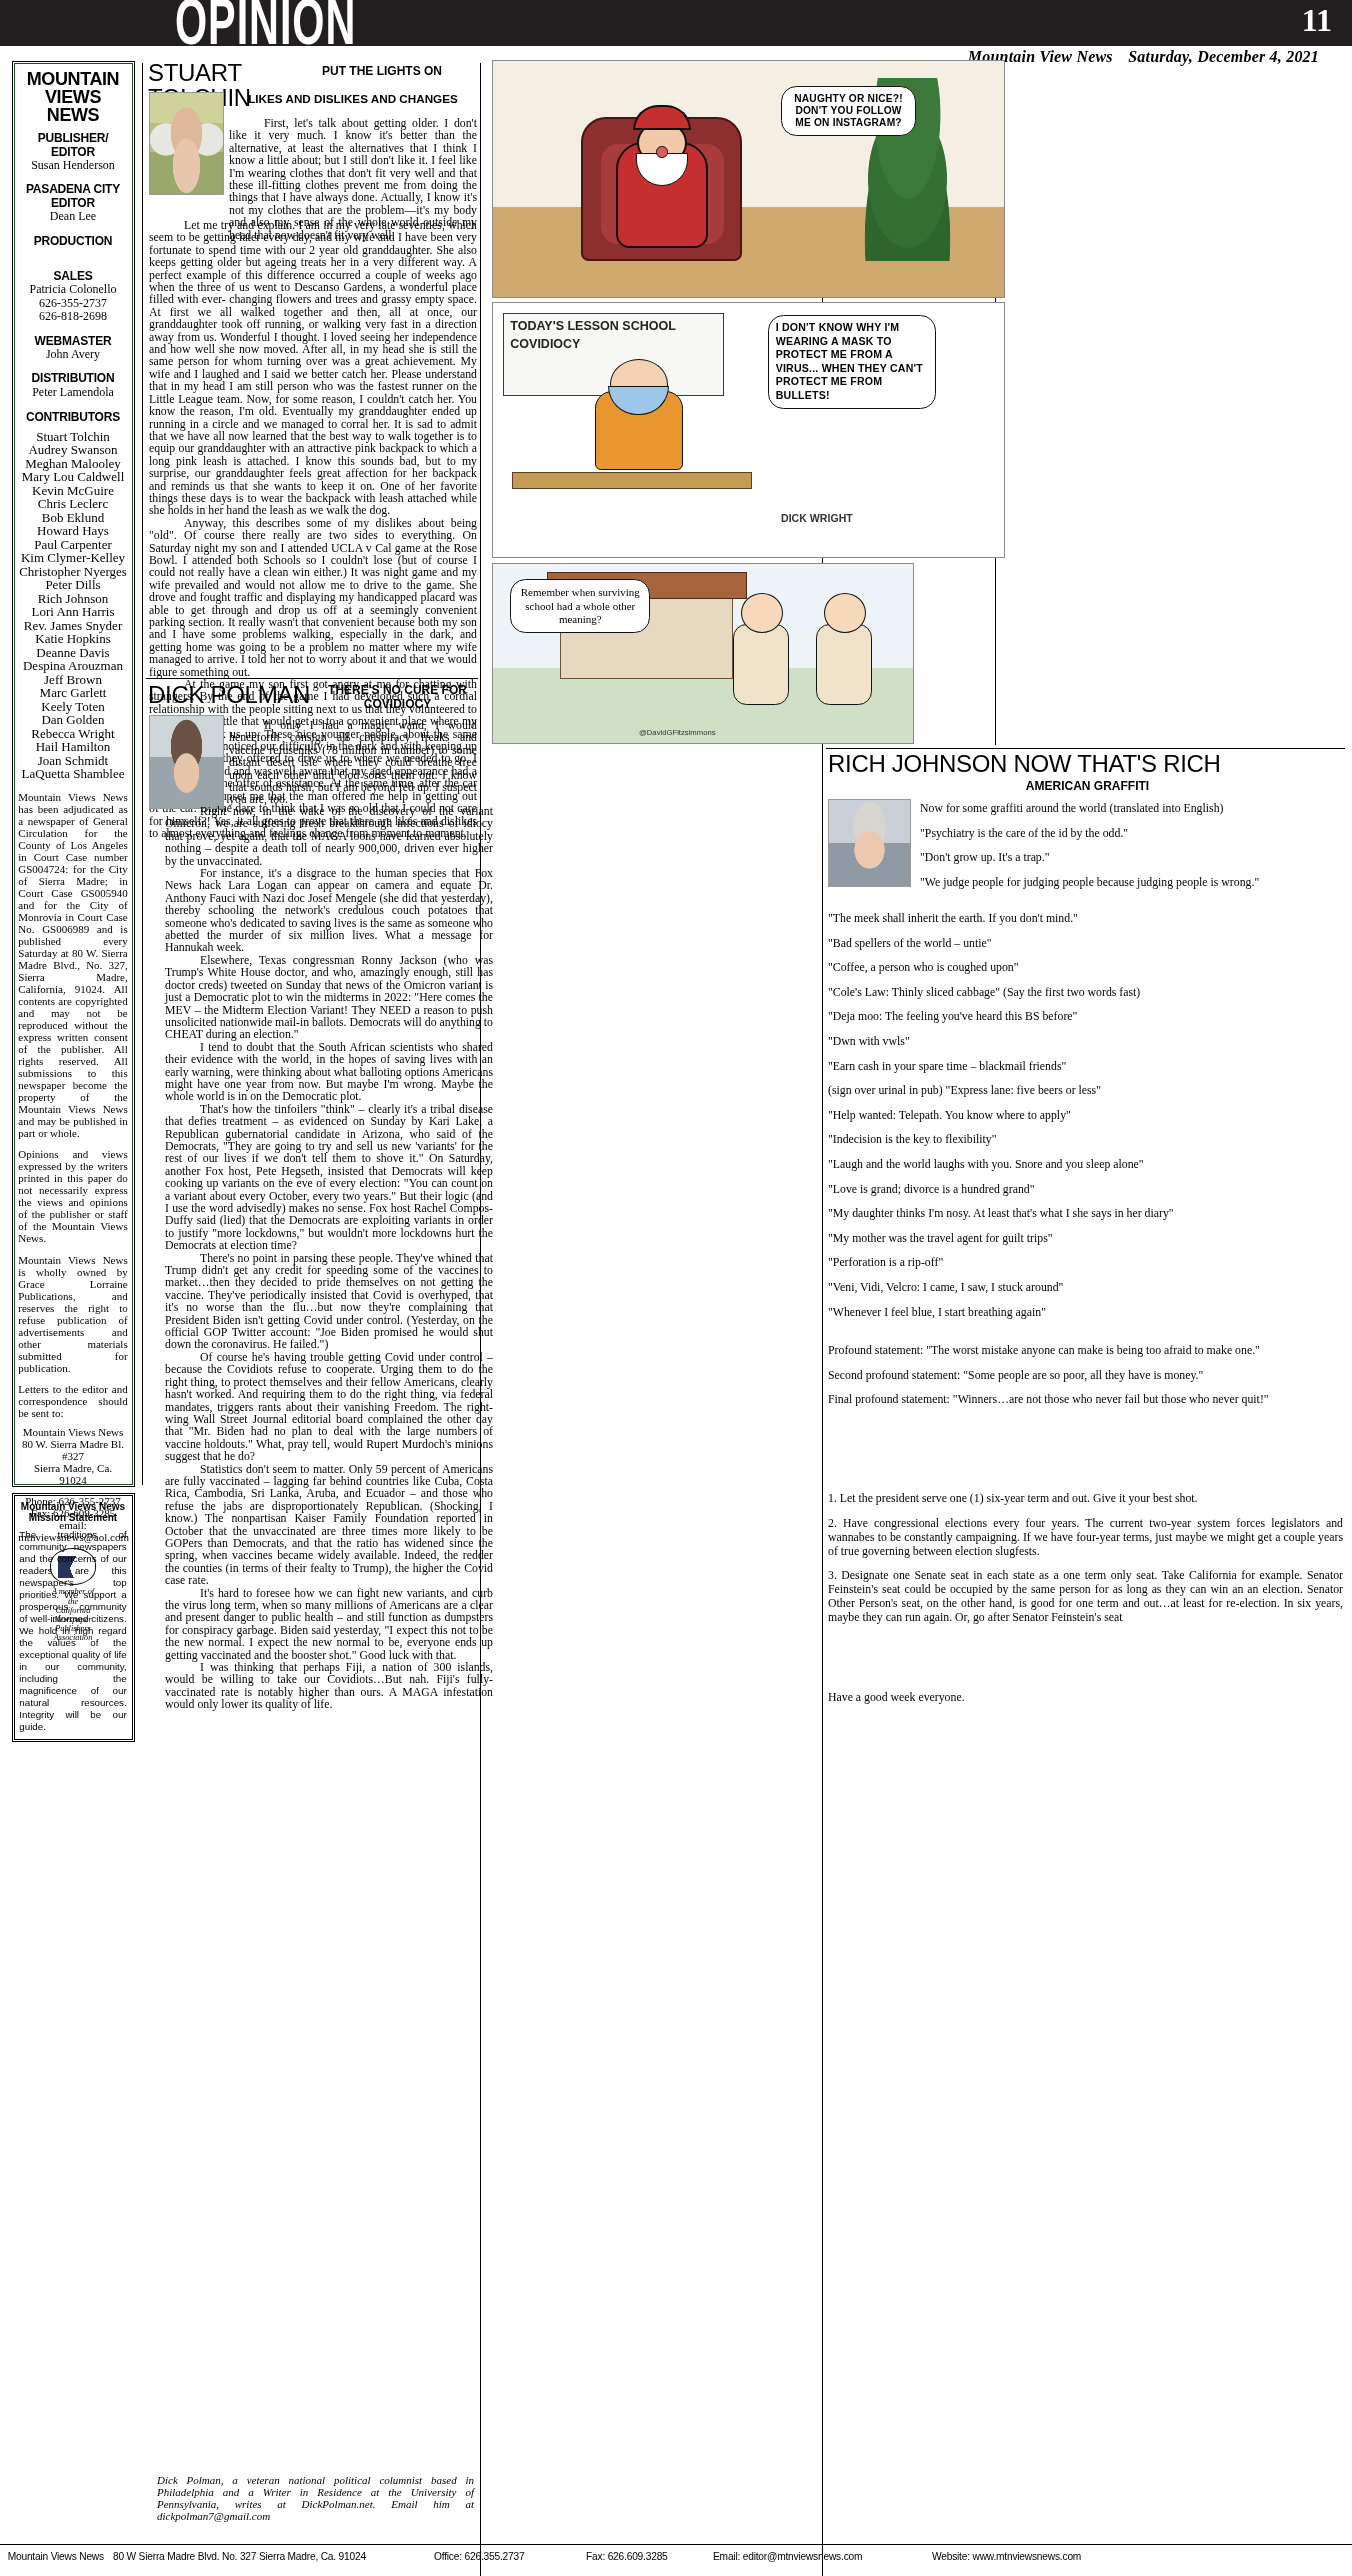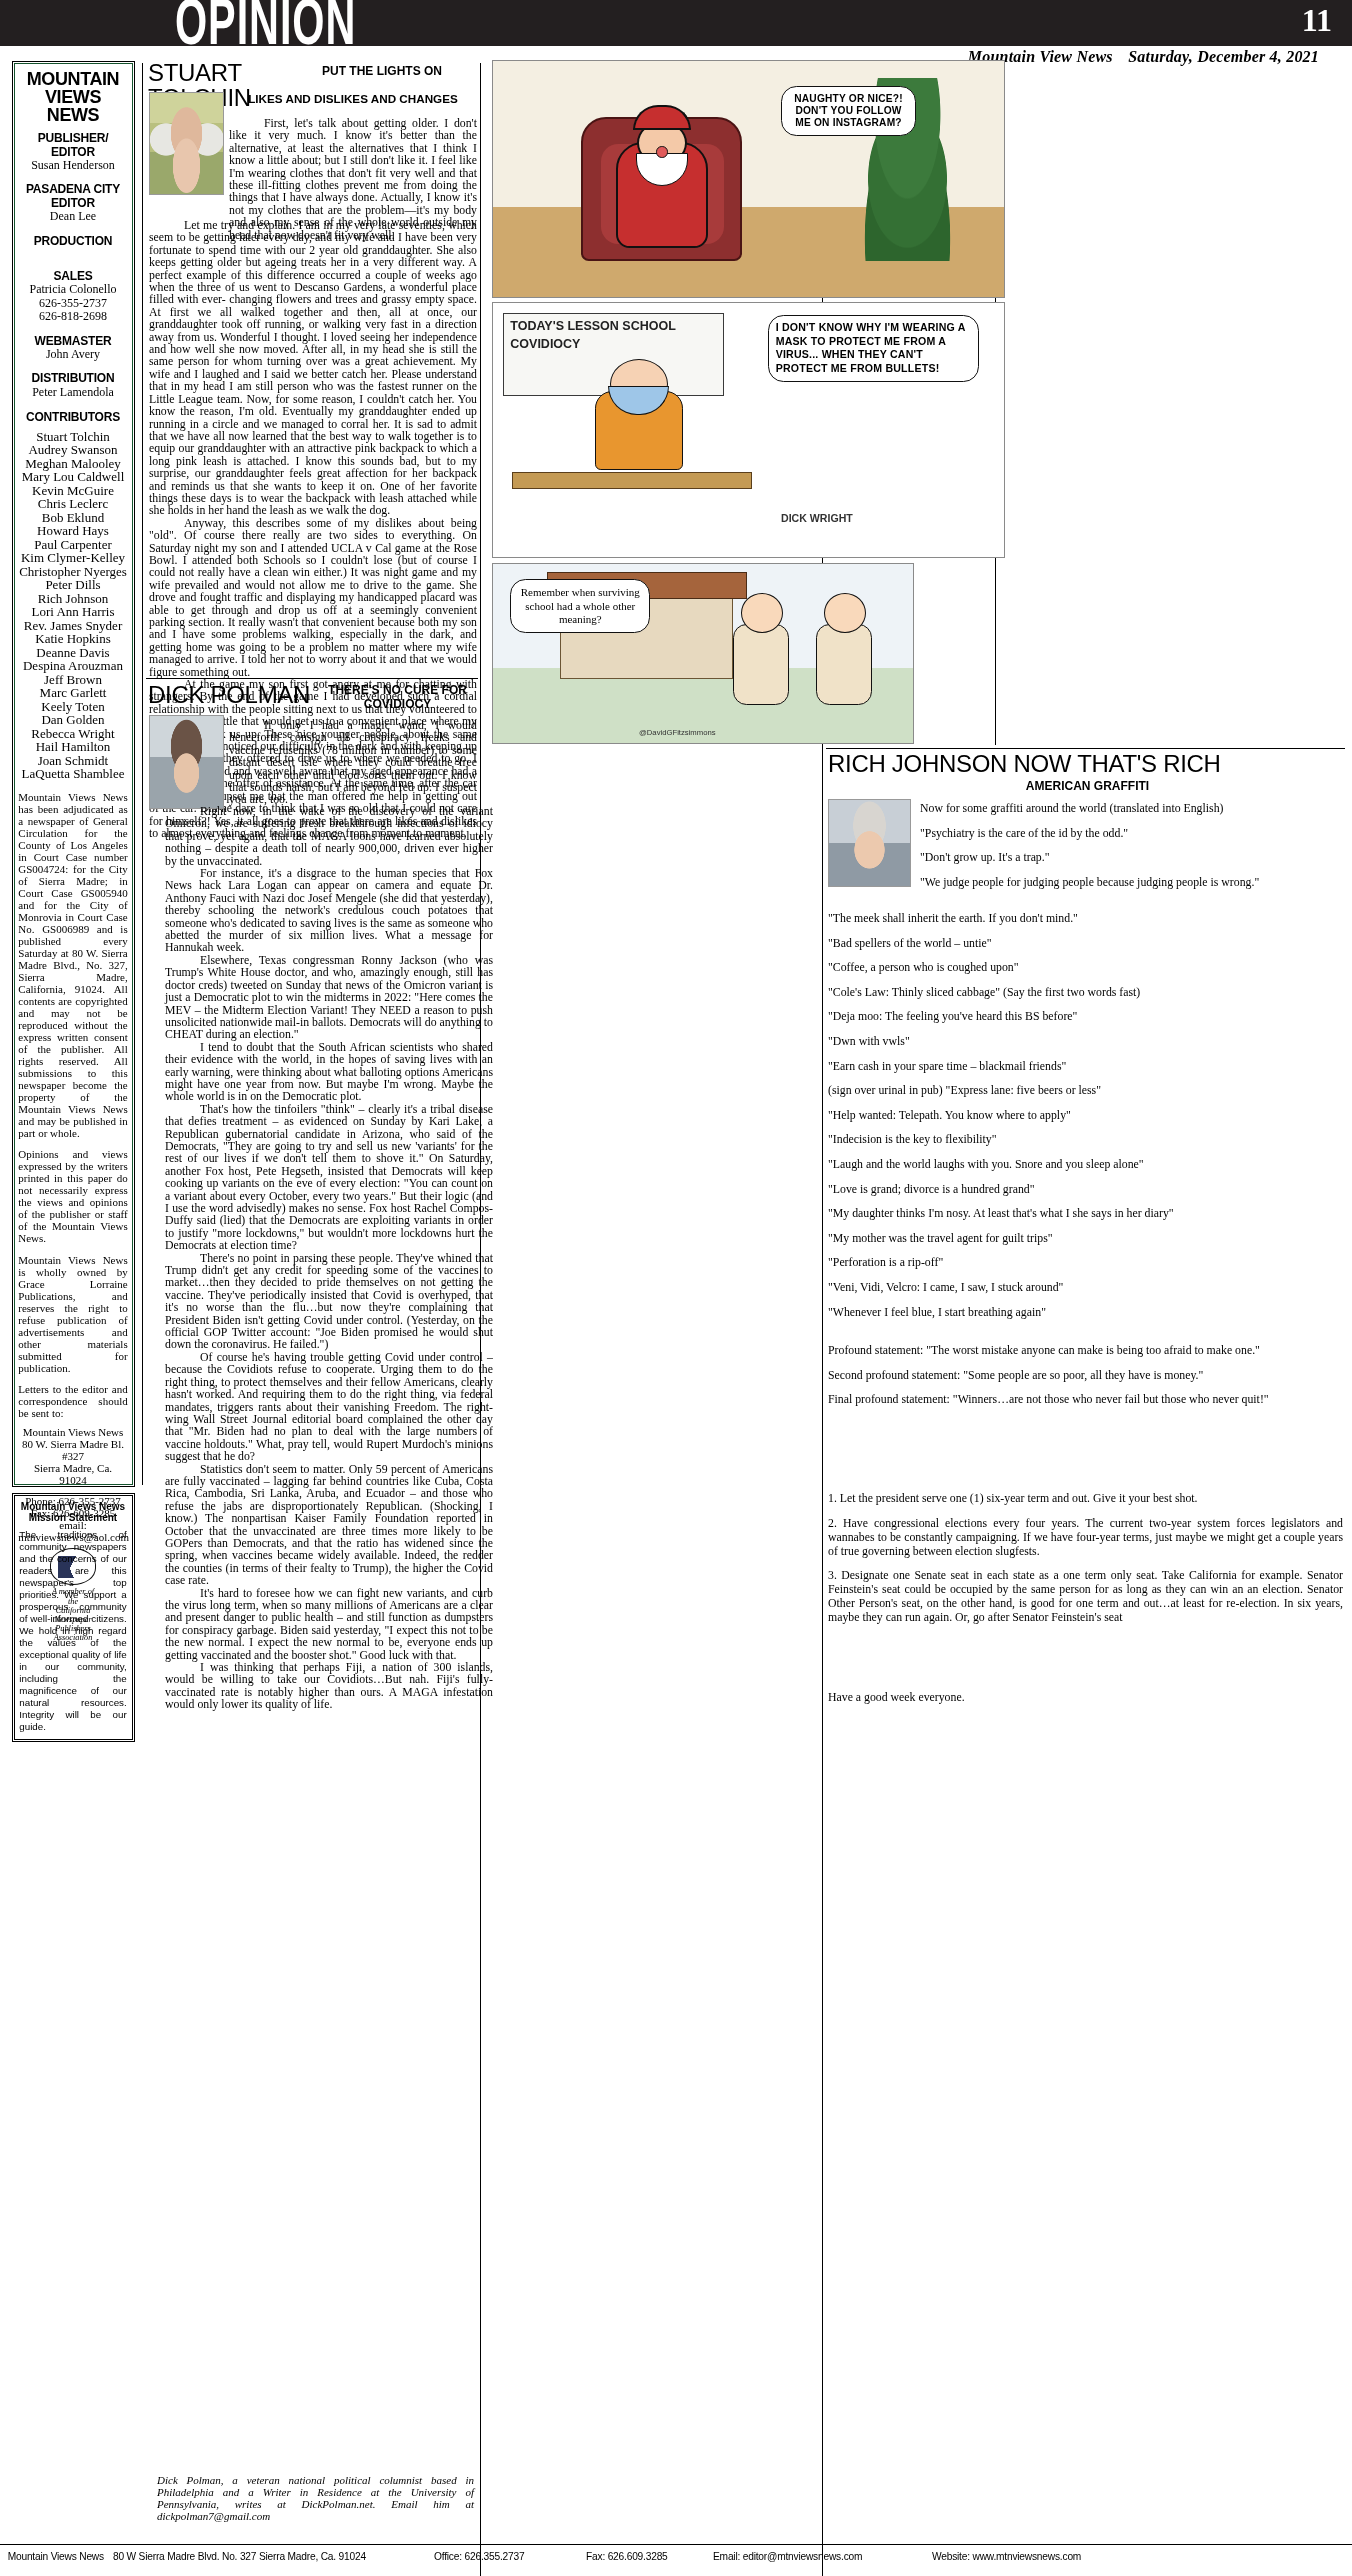--- a/index.html
+++ b/index.html
@@ -408,21 +408,21 @@
 
   <div style="position:absolute; left:9.6px; top:9.6px; width:221px; height:83px; background:#f7f7f4; border:1.9px solid #3a3a3a;"></div>
   <div style="position:absolute; left:17.3px; top:15.4px; width:206px; font-family:'Liberation Sans',sans-serif; font-weight:bold; font-size:12.5px; line-height:17.3px; color:#222;">TODAY'S LESSON SCHOOL COVIDIOCY</div>
 
   <div style="position:absolute; left:19px; top:169px; width:240px; height:17.3px; background:#c49a54; border:1.9px solid #5a3f1c;"></div>
 
   <div style="position:absolute; left:102px; top:88px; width:88px; height:79px; background:#e8962f; border:1.9px solid #111; border-radius:17.3px 17.3px 5.8px 5.8px;"></div>
   <div style="position:absolute; left:117px; top:56px; width:58px; height:50px; background:#f6d2b4; border:1.9px solid #111; border-radius:50%;"></div>
   <div style="position:absolute; left:115px; top:83px; width:61px; height:29px; background:#9ec6e8; border:1.9px solid #111; border-radius:0 0 29px 29px;"></div>
 
-  <div class="bubble hand" style="left:275px; top:11.5px; width:211px; text-align:left; font-size:10.6px; line-height:13.5px;">I DON'T KNOW WHY I'M WEARING A MASK TO PROTECT ME FROM A VIRUS... WHEN THEY CAN'T PROTECT ME FROM BULLETS!</div>
+  <div class="bubble hand" style="left:275px; top:11.5px; width:168px; text-align:left; font-size:10.6px; line-height:13.5px;">I DON'T KNOW WHY I'M WEARING A MASK TO PROTECT ME FROM A VIRUS... WHEN THEY CAN'T PROTECT ME FROM BULLETS!</div>
   <div class="cart-sig" style="left:288px; bottom:33px; font-size:10.6px; font-weight:bold;">DICK WRIGHT</div>
 </div>
 
 <div class="cartoon" style="left:492px; top:563px; width:422px; height:181px;">
   <div style="position:absolute; inset:0; background:linear-gradient(180deg,#eef3f7 0 58%, #cfe0c6 58% 100%);"></div>
 
   <div style="position:absolute; left:67px; top:27px; width:173px; height:88px; background:#e7d9bf; border:1.9px solid #6b5534;"></div>
   <div style="position:absolute; left:54px; top:7.7px; width:200px; height:27px; background:#a5643c; border:1.9px solid #4a2c16;"></div>
 
   <div style="position:absolute; left:240px; top:60px; width:56px; height:81px; background:#f0e2c8; border:1.9px solid #111; border-radius:13.5px;"></div>

